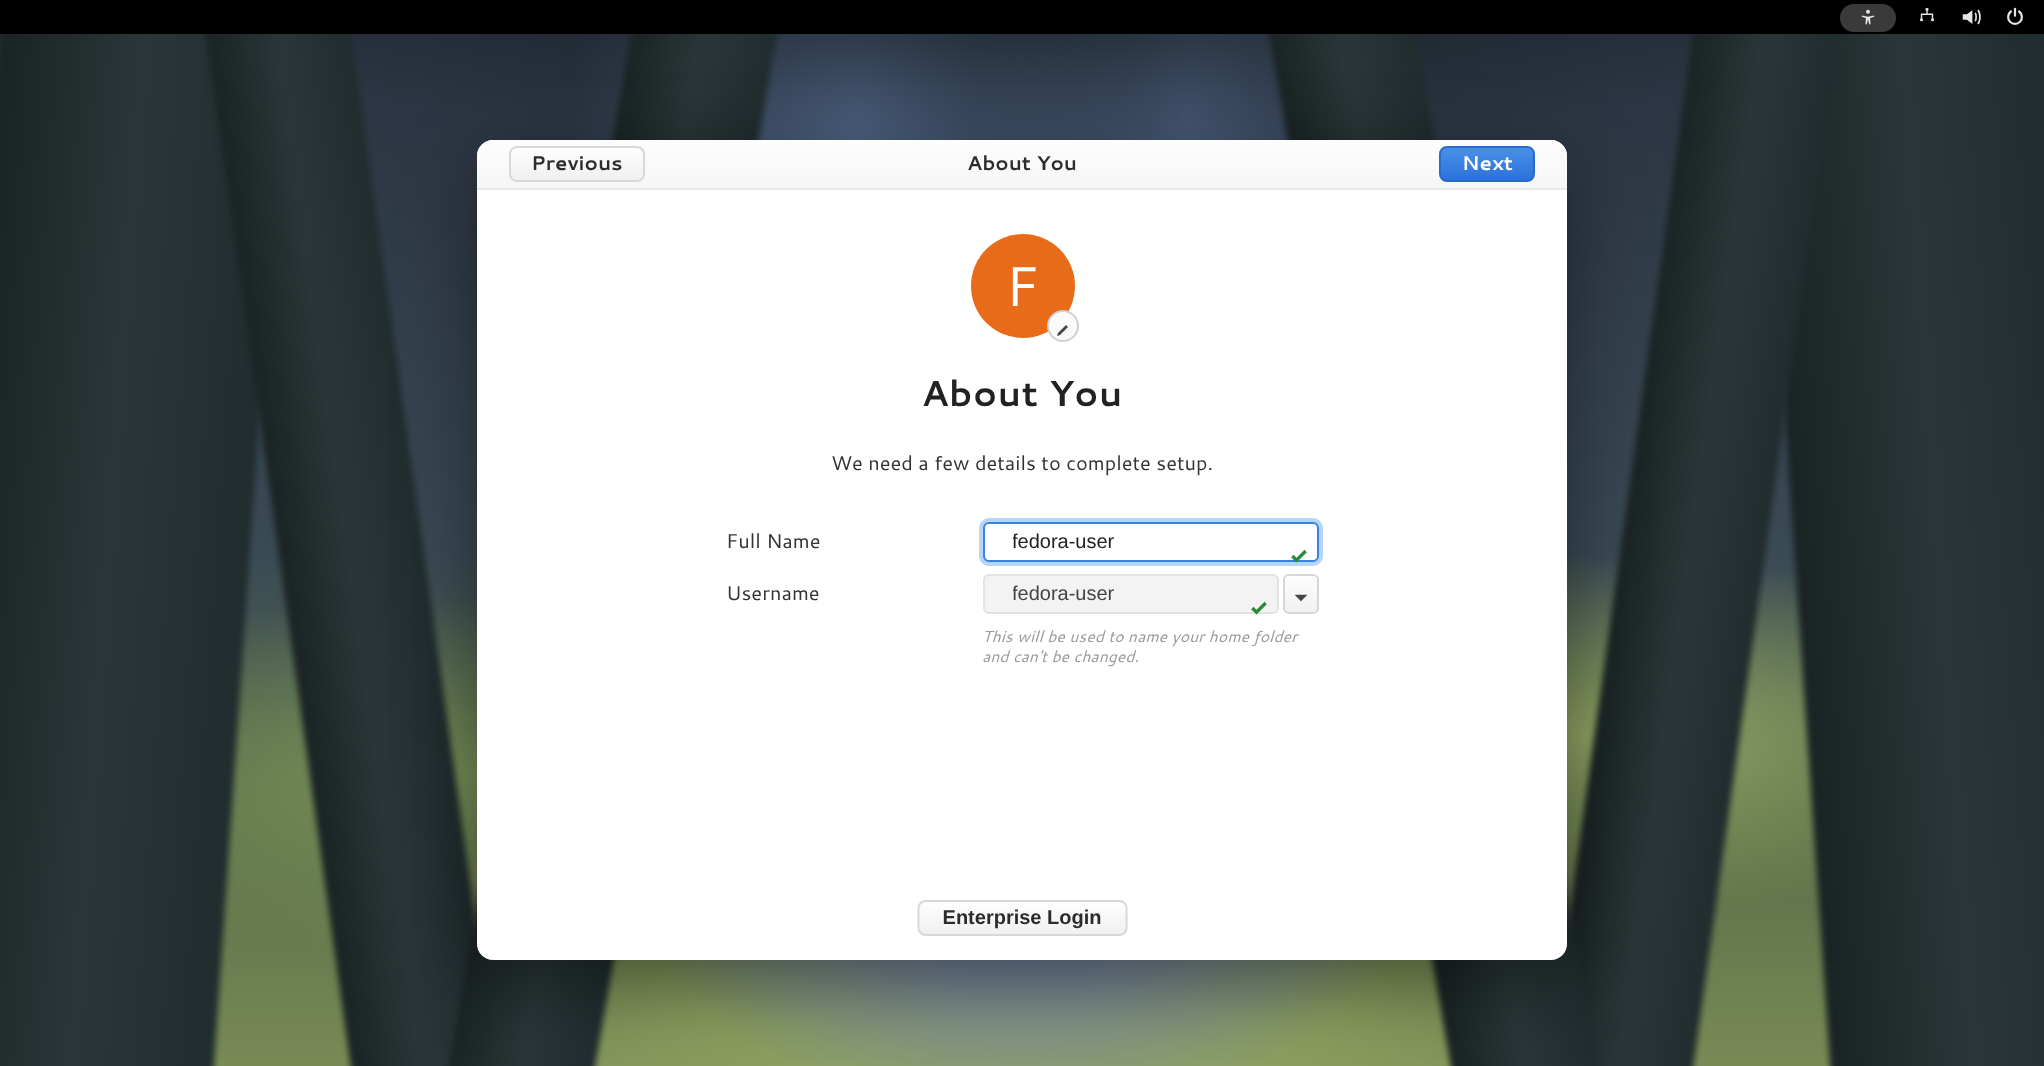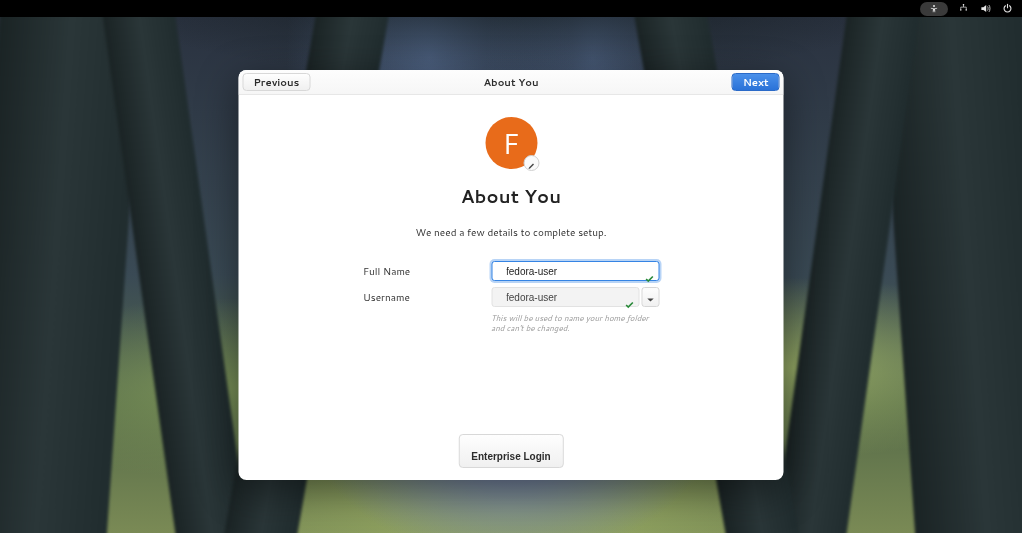--- a/index.html
+++ b/index.html
@@ -40,21 +40,21 @@
     .foliage-top{ position:absolute; top:-6%; left:0; right:0; height:26%; background: radial-gradient(ellipse 60% 100% at 50% 0%, rgba(20,28,30,0.9), rgba(20,28,30,0) 70%);}
 
     .dialog {
       position: absolute; left: 50%; top: 70px; transform: translateX(-50%);
       width: 545px; height: 410px; background: #fff; border-radius: 8px;
       box-shadow: 0 10px 40px rgba(0,0,0,0.45);
       display: flex; flex-direction: column;
     }
     .dlg-header {
       height: 25px; border-bottom: 1px solid #e7e7e7; display: flex; align-items: center;
-      padding: 0 4px; border-top-left-radius: 8px; border-top-right-radius: 8px;
+      padding: 0 16px; border-top-left-radius: 8px; border-top-right-radius: 8px;
       background: linear-gradient(#fdfdfd,#f6f6f6);
       position: relative;
     }
     .hbtn {
       height: 18px; padding: 0 10px; border-radius: 4px; font-size: 10px; font-weight: 600;
       border: 1px solid #d8d8d8; background: linear-gradient(#fefefe,#f0f0f0);
       display: flex; align-items: center; color: #2c2c2c; cursor: pointer;
     }
     .hbtn-next {
       background: linear-gradient(#4a90ea,#2a72d8); color: #fff; border: 1px solid #2a6ac8;
@@ -102,21 +102,21 @@
       width: 18px; height: 20px; margin-left: 2px; border: 1px solid #d6d6d6;
       border-radius: 3px; background: linear-gradient(#fdfdfd,#f1f1f1);
       display: flex; align-items: center; justify-content: center; cursor: pointer;
     }
     .uname-toggle svg { width: 8px; height: 8px; fill: #444; }
 
     .hint { grid-column: 2; width: 168px; font-size: 8px; line-height: 1.25; color: #9a9a9a; font-style: italic; }
 
     .footer-btn {
       position: absolute; bottom: 12px; left: 50%; transform: translateX(-50%);
-      height: 18px; padding: 16px 12px; border-radius: 4px; font-size: 10px; font-weight: 600;
+      height: 18px; padding: 0 12px; border-radius: 4px; font-size: 10px; font-weight: 600;
       border: 1px solid #d8d8d8; background: linear-gradient(#fefefe,#f0f0f0);
       color: #2c2c2c; cursor: pointer; text-align: center;
     }
   </style>
 </head>
 <body>
 
 <div class="topbar">
   <div class="accessibility-pill">
     <span class="ticon">

